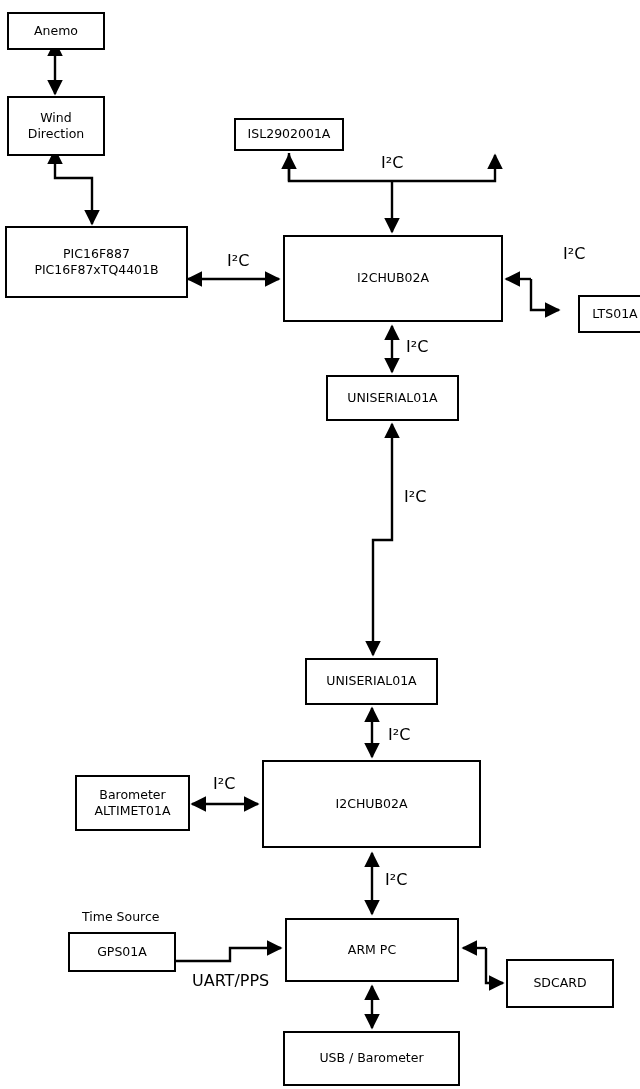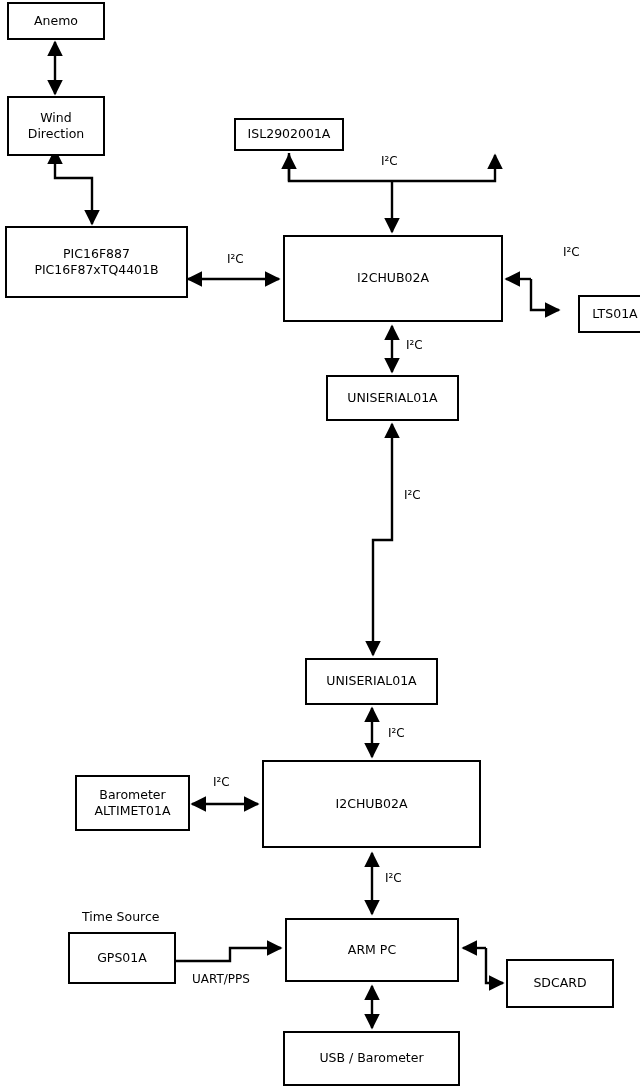--- a/index.html
+++ b/index.html
@@ -38,21 +38,21 @@
     line-height: 1.32;
     z-index: 5;
   }
   .node-label {
     display: block;
     white-space: pre-line;
   }
   .wire-label {
     position: absolute;
     color: #000000;
-    font-size: 12px;
+    font-size: 16px;
     line-height: 1;
     white-space: nowrap;
     z-index: 6;
   }
   .free-label {
     position: absolute;
     color: #000000;
     font-size: 12.5px;
     line-height: 1;
     white-space: nowrap;
@@ -102,21 +102,21 @@
 
       <path d="M 176 961 L 230 961 L 230 948 L 281 948" marker-end="url(#arrowEnd)"></path>
 
       <path d="M 486 948 L 463 948" marker-end="url(#arrowEnd)"></path>
       <path d="M 486 948 L 486 983 L 503 983" marker-end="url(#arrowEnd)"></path>
 
       <path d="M 372 986 L 372 1028" marker-start="url(#arrowStart)" marker-end="url(#arrowEnd)"></path>
     </g>
   </svg>
 
-  <div class="node-box" style="left:7px; top:2px; width:98px; height:38px;">
+  <div class="node-box" style="left:7px; top:12px; width:98px; height:38px;">
     <span class="node-label">Anemo</span>
   </div>
 
   <div class="node-box" style="left:7px; top:96px; width:98px; height:60px;">
     <span class="node-label">Wind
 Direction</span>
   </div>
 
   <div class="node-box" style="left:5px; top:226px; width:183px; height:72px;">
     <span class="node-label">PIC16F887
@@ -146,21 +146,21 @@
 
   <div class="node-box" style="left:75px; top:775px; width:115px; height:56px;">
     <span class="node-label">Barometer
 ALTIMET01A</span>
   </div>
 
   <div class="node-box" style="left:262px; top:760px; width:219px; height:88px;">
     <span class="node-label">I2CHUB02A</span>
   </div>
 
-  <div class="node-box" style="left:68px; top:932px; width:108px; height:52px;">
+  <div class="node-box" style="left:68px; top:932px; width:108px; height:40px;">
     <span class="node-label">GPS01A</span>
   </div>
 
   <div class="node-box" style="left:506px; top:959px; width:108px; height:49px;">
     <span class="node-label">SDCARD</span>
   </div>
 
   <div class="node-box" style="left:285px; top:918px; width:174px; height:64px;">
     <span class="node-label">ARM PC</span>
   </div>

